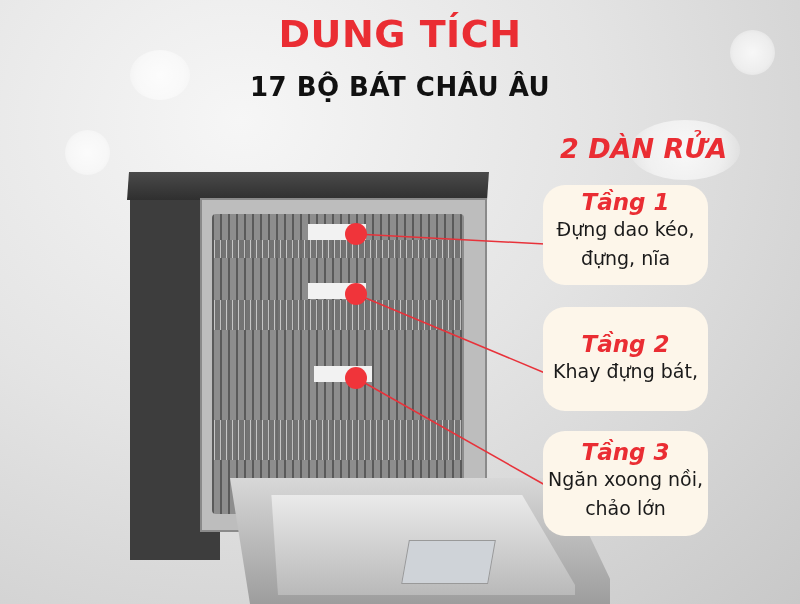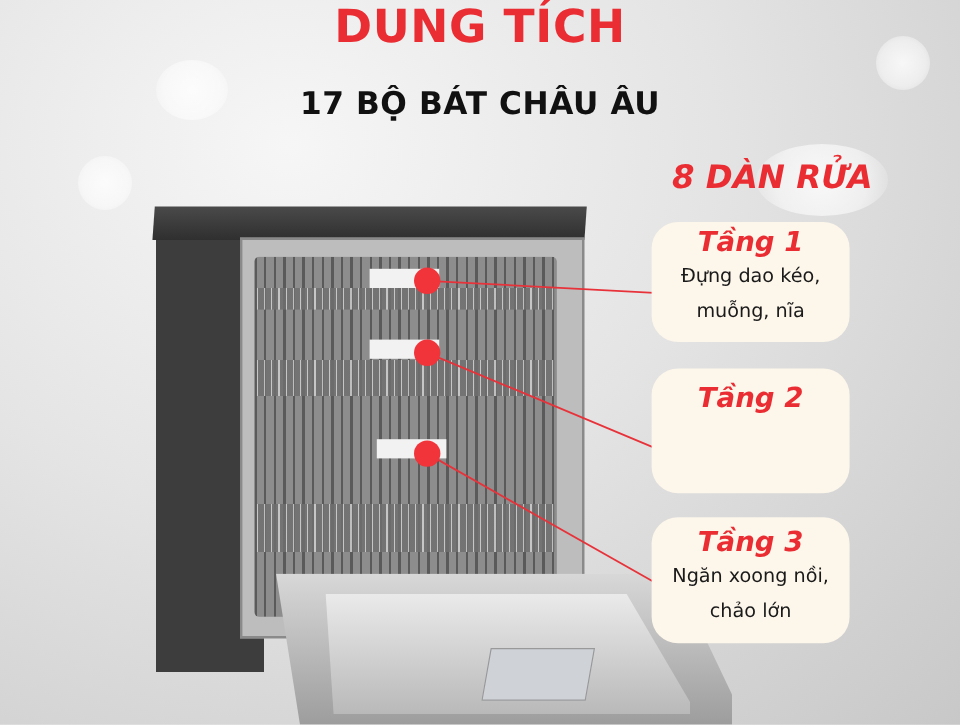--- a/index.html
+++ b/index.html
@@ -1,24 +1,24 @@
 <!DOCTYPE html>
 <html><head>
 <meta charset="utf-8">
 <style>
   html,body{margin:0;padding:0;}
   body{width:800px;height:604px;overflow:hidden;position:relative;font-family:"DejaVu Sans","Liberation Sans",sans-serif;
     background:radial-gradient(ellipse at 30% 20%, #f6f6f6 0%, #e4e4e4 45%, #d2d2d2 80%, #c8c8c8 100%);}
   .bokeh{position:absolute;border-radius:50%;background:radial-gradient(circle,#ffffffcc 0%,#ffffff88 60%,#ffffff00 100%);}
-  .title1{position:absolute;left:0;width:800px;top:0;text-align:center;font-size:38px;font-weight:bold;color:#ea2d33;letter-spacing:0.5px;}
+  .title1{position:absolute;left:0;width:800px;top:12px;text-align:center;font-size:38px;font-weight:bold;color:#ea2d33;letter-spacing:0.5px;}
   .title2{position:absolute;left:0;width:800px;top:72px;text-align:center;font-size:26px;font-weight:bold;color:#111;letter-spacing:0.5px;}
   .sub{position:absolute;left:560px;top:133px;font-size:27px;font-weight:bold;font-style:italic;color:#ea2d33;}
   .card{position:absolute;left:543px;width:165px;background:#fdf6ea;border-radius:22px;text-align:center;color:#1a1a1a;}
   .card .h{font-size:23px;font-weight:bold;font-style:italic;color:#ea2d33;margin-top:4px;}
-  .card .t{font-size:16px;line-height:29px;}
+  .card .t{font-size:19px;line-height:29px;}
   
   .dw-side{position:absolute;left:130px;top:175px;width:90px;height:385px;background:#3d3d3d;}
   .dw-top{position:absolute;left:128px;top:172px;width:360px;height:28px;background:linear-gradient(#4a4a4a,#2f2f2f);transform:skewX(-4deg);}
   .dw-front{position:absolute;left:200px;top:198px;width:283px;height:330px;background:#bdbdbd;border:2px solid #8a8a8a;}
   .dw-inner{position:absolute;left:212px;top:214px;width:252px;height:300px;background:
      repeating-linear-gradient(90deg,#5a5a5a 0 2px,#8d8d8d 2px 8px),
      #777;border-radius:4px;}
   .rack{position:absolute;left:214px;width:248px;height:18px;background:repeating-linear-gradient(90deg,#d0d0d0 0 1px,#6f6f6f 1px 6px);opacity:.85;}
   .door{position:absolute;left:210px;top:478px;width:400px;height:126px;background:linear-gradient(#d8d8d8,#9d9d9d);
      clip-path:polygon(5% 0,88% 0,100% 80%,100% 100%,10% 100%);}
@@ -32,21 +32,21 @@
 </head>
 <body>
 
 <div class="bokeh" style="left:130px;top:50px;width:60px;height:50px;"></div>
 <div class="bokeh" style="left:65px;top:130px;width:45px;height:45px;"></div>
 <div class="bokeh" style="left:730px;top:30px;width:45px;height:45px;"></div>
 <div class="bokeh" style="left:630px;top:120px;width:110px;height:60px;"></div>
 
 <div class="title1">DUNG TÍCH</div>
 <div class="title2">17 BỘ BÁT CHÂU ÂU</div>
-<div class="sub">8 DÀN RỬA</div>
+<div class="sub">2 DÀN RỬA</div>
 
 <div>
   <div class="dw-side"></div>
   <div class="dw-top"></div>
   <div class="dw-front"></div>
   <div class="dw-inner"></div>
   <div class="rack" style="top:240px;"></div>
   <div class="rack" style="top:300px;height:30px;"></div>
   <div class="rack" style="top:420px;height:40px;"></div>
   <div class="door"></div>
@@ -64,24 +64,25 @@
   <line x1="356" y1="378" x2="545" y2="485" stroke="#e8323a" stroke-width="1.5"></line>
 </svg>
 
 <div class="dot" style="left:345px;top:223px;"></div>
 <div class="dot" style="left:345px;top:283px;"></div>
 <div class="dot" style="left:345px;top:367px;"></div>
 
 <div class="card" style="top:185px;height:100px;">
   <div class="h">Tầng 1</div>
   <div class="t">Đựng dao kéo,</div>
-  <div class="t">muỗng, nĩa</div>
+  <div class="t">đựng, nĩa</div>
 </div>
 
 <div class="card" style="top:307px;height:104px;">
-  <div class="h" style="margin-top:12px;">Tầng 2</div>
+  <div class="h" style="margin-top:24px;">Tầng 2</div>
+  <div class="t">Khay đựng bát,</div>
 </div>
 
 <div class="card" style="top:431px;height:105px;">
   <div class="h" style="margin-top:8px;">Tầng 3</div>
   <div class="t">Ngăn xoong nồi,</div>
   <div class="t">chảo lớn</div>
 </div>
 
 </body></html>

